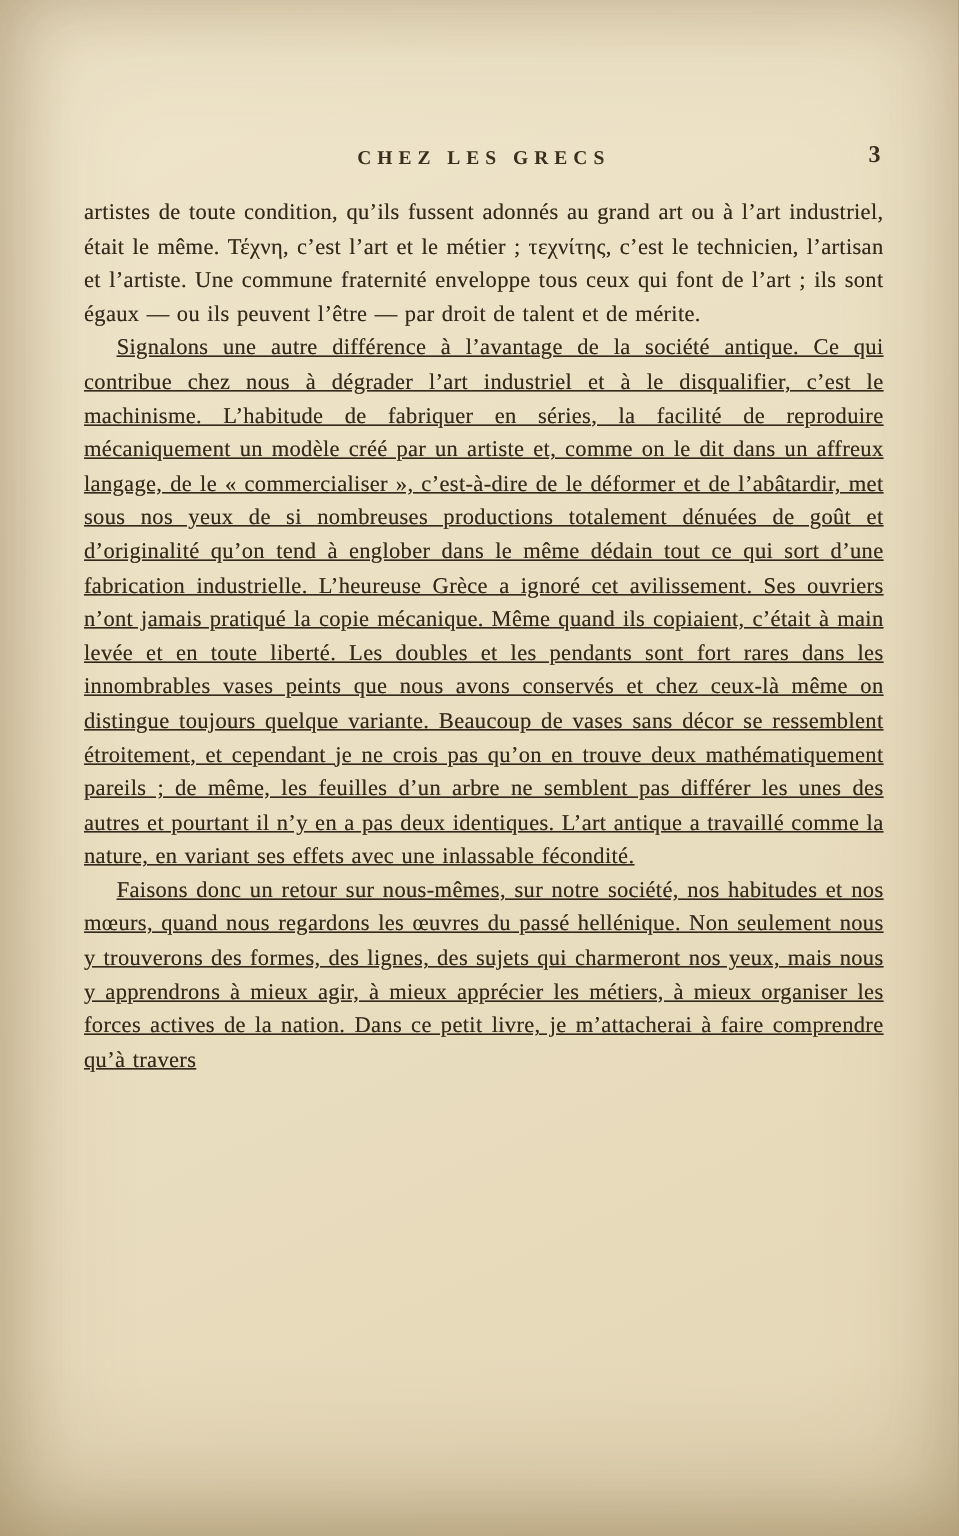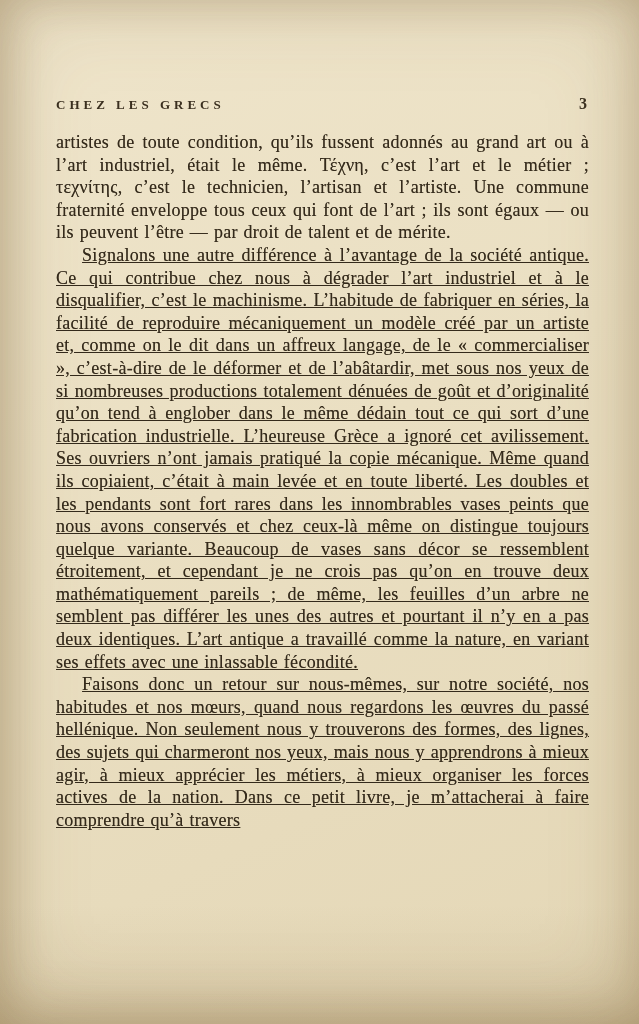--- a/index.html
+++ b/index.html
@@ -35,20 +35,21 @@
     position: absolute;
     top: 97px;
     left: 56px;
     right: 50px;
     height: 22px;
   }
   .running-title {
     position: absolute;
     left: 0;
     right: 0;
+    text-align: center;
     font-size: 13px;
     letter-spacing: 4px;
     font-weight: bold;
     color: #3a2f1f;
   }
   .page-number {
     position: absolute;
     right: 2px;
     top: -2px;
     font-size: 16px;
@@ -56,21 +57,21 @@
     color: #3a2f1f;
   }
   .text-block {
     position: absolute;
     top: 131px;
     left: 56px;
     right: 50px;
   }
   .text-block p {
     margin: 0;
-    font-size: 18px;
+    font-size: 15px;
     line-height: 22.6px;
     text-align: justify;
     letter-spacing: 0.015em;
     word-spacing: 0.06em;
     hyphens: auto;
     -webkit-hyphens: auto;
     color: #342a1b;
     text-shadow: 0 0 0.4px rgba(52, 42, 27, 0.55);
   }
   .text-block p.indent {

